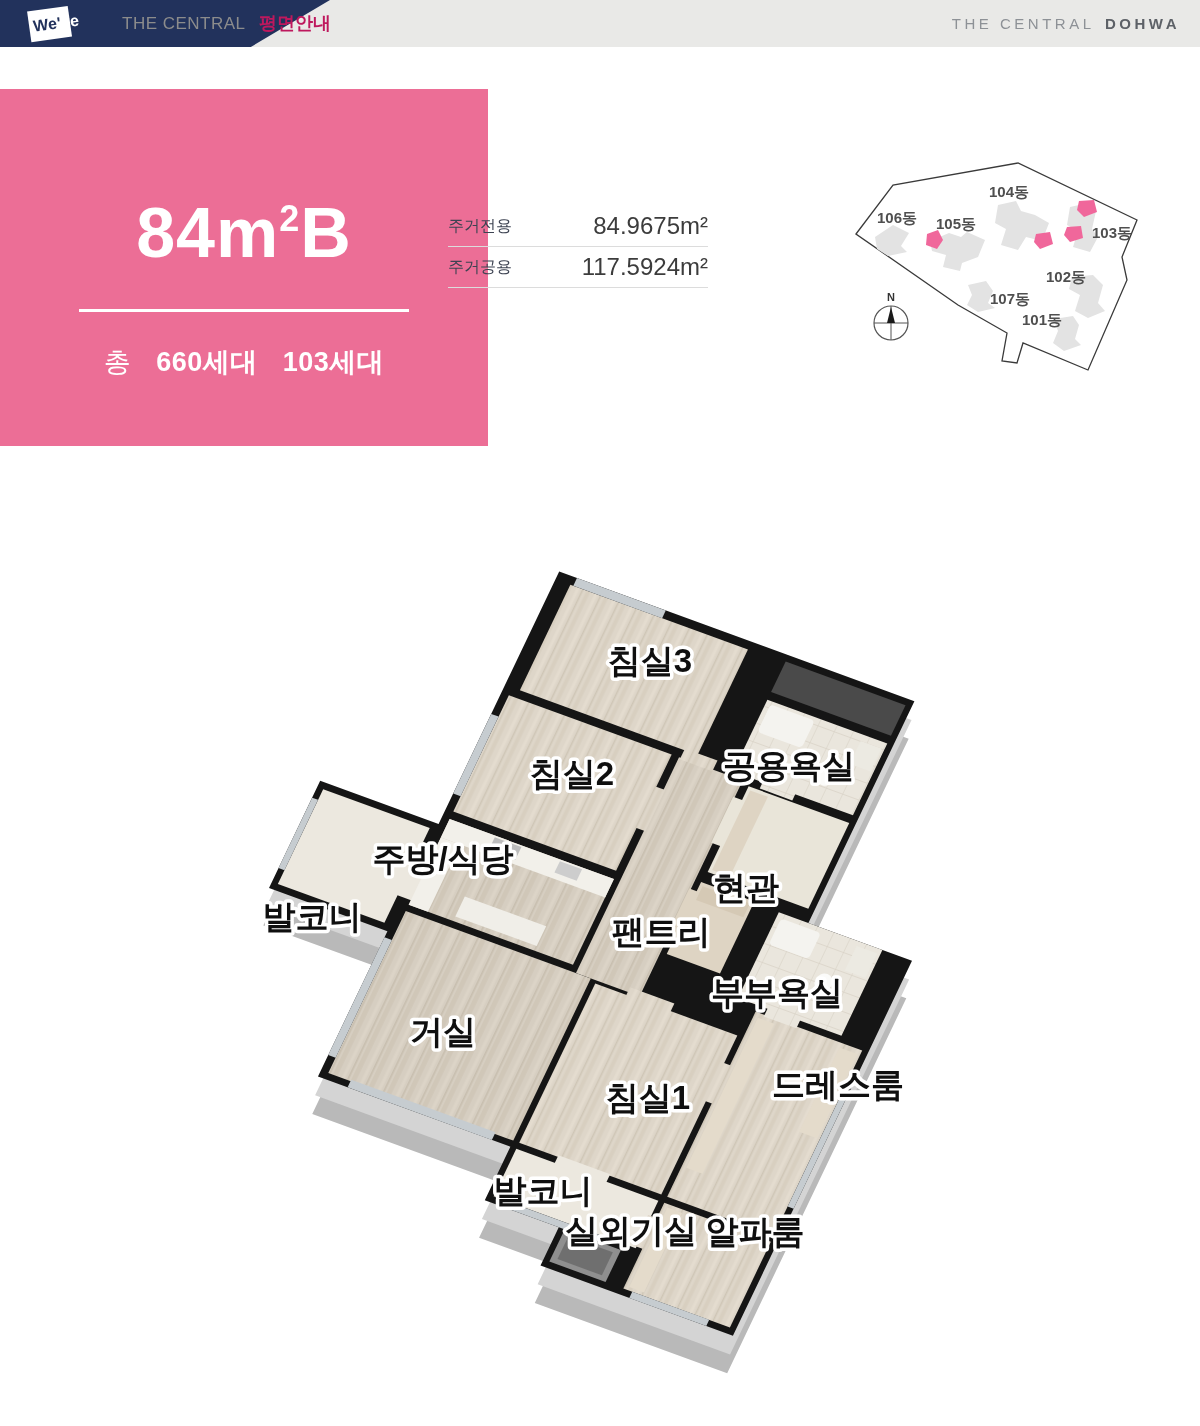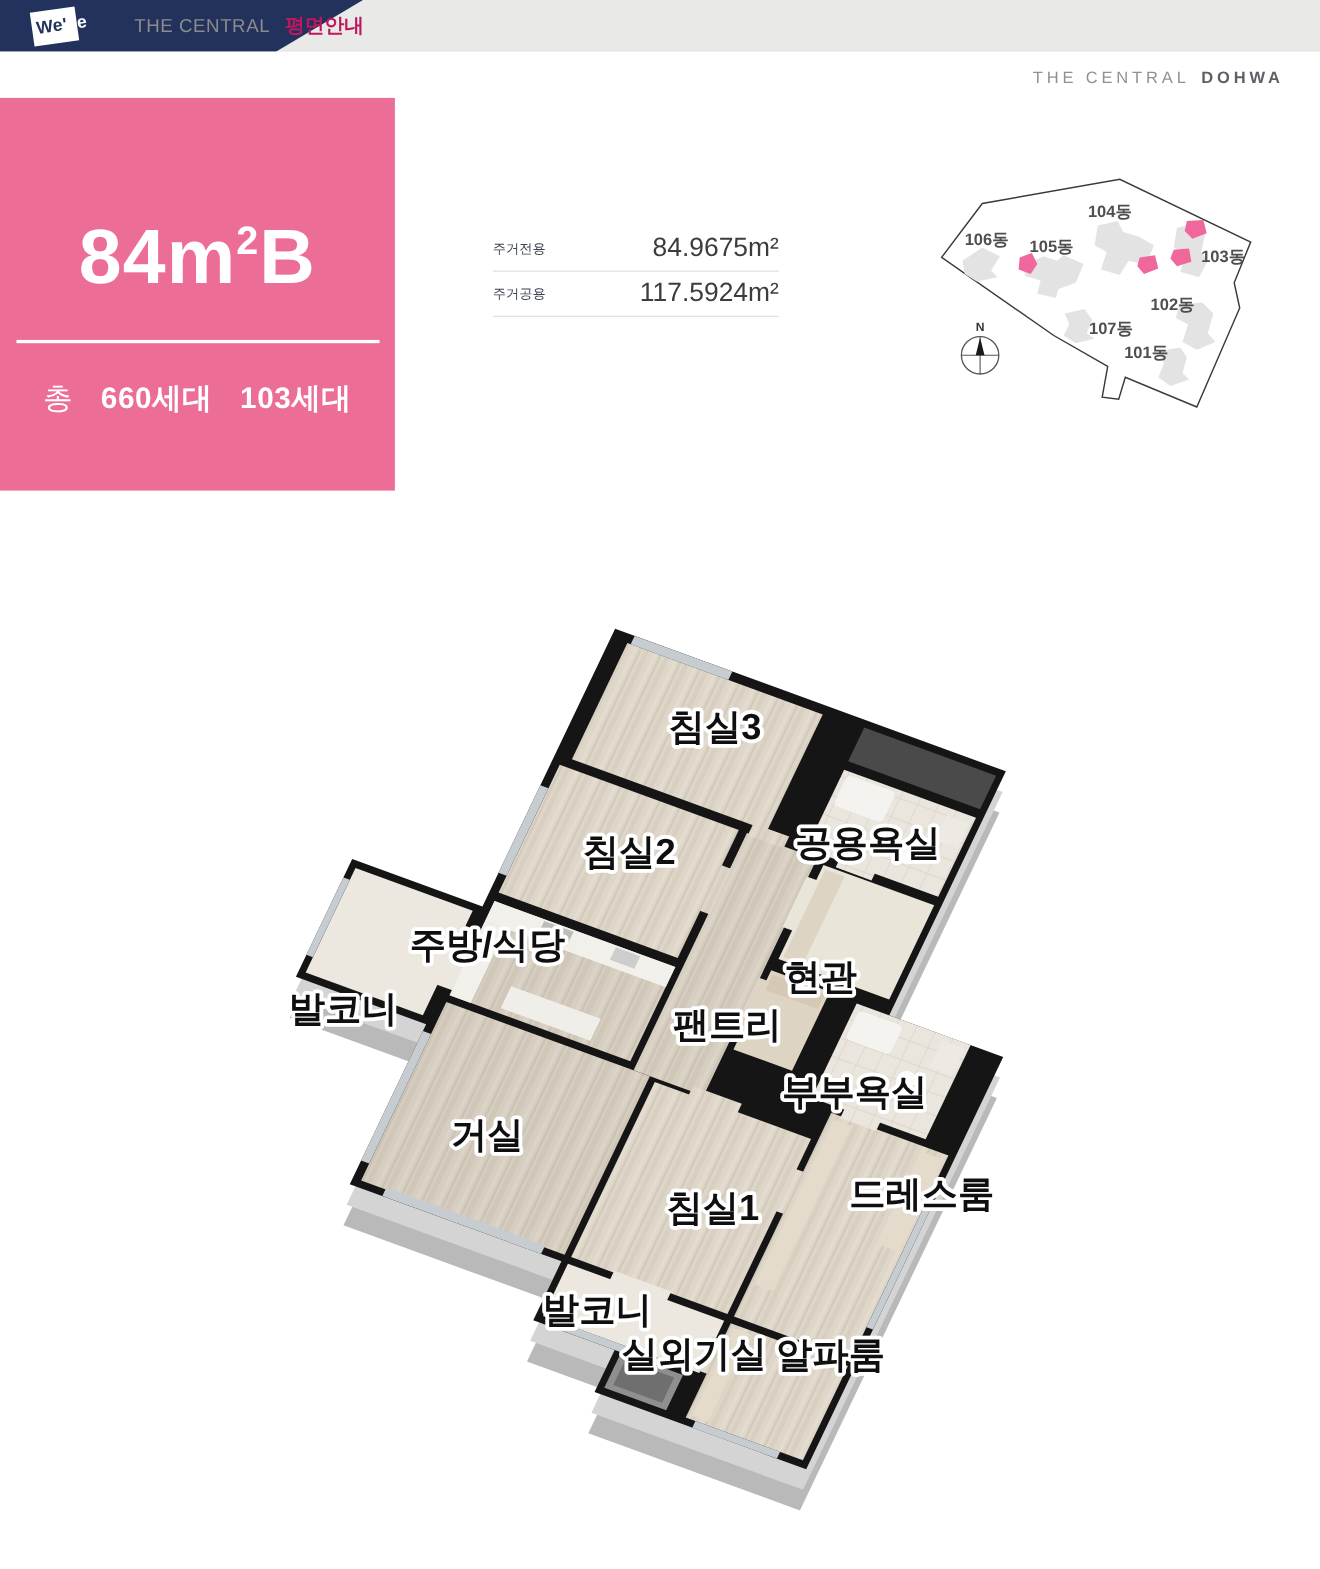--- a/index.html
+++ b/index.html
@@ -13,39 +13,39 @@
               clip-path:polygon(0 0,100% 0,76% 100%,0 100%); }
   .weve-wrap { position:absolute; left:33px; top:9px; width:70px; height:27px;
                transform:rotate(-8deg); font-size:16px; font-weight:700; letter-spacing:.2px; }
   .weve-box { position:absolute; left:-4px; top:-3px; width:41px; height:31px; background:#fff; }
   .weve-text { position:relative; display:inline-block; padding-top:4px; }
   .weve-text .we { color:#22325c; }
   .weve-text .ve { color:#fff; }
   .hdr-title { position:absolute; left:122px; top:0; height:47px; line-height:47px; white-space:nowrap; }
   .hdr-title .t1 { font-size:17px; color:#8c8c8c; letter-spacing:.5px; }
   .hdr-title .t2 { font-size:18px; color:#be185d; font-weight:700; margin-left:9px; }
-  .hdr-right { position:absolute; right:33px; top:0; height:47px; line-height:47px; white-space:nowrap;margin-top:47px; }
+  .hdr-right { position:absolute; right:20px; top:0; height:47px; line-height:47px; white-space:nowrap; }
   .hdr-right .r1 { font-size:15px; color:#8d9196; letter-spacing:3.5px; }
   .hdr-right .r2 { font-size:15px; color:#5d6167; font-weight:700; letter-spacing:3.5px; margin-left:6px; }
 
   
-  .unit-panel { position:absolute; left:0; top:89px; width:359px; height:357px; background:#ec6e96;
+  .unit-panel { position:absolute; left:0; top:89px; width:488px; height:357px; background:#ec6e96;
                 color:#fff; text-align:center; }
   .unit-title { margin-top:95px; font-size:70px; font-weight:800; line-height:70px; letter-spacing:1px; }
   .unit-title sup { font-size:36px; font-weight:800; vertical-align:26px; }
   .unit-divider { width:330px; height:3px; background:#fff; margin:41px auto 0 auto; }
   .unit-households { margin-top:37px; font-size:27px; line-height:27px; letter-spacing:.5px; }
   .unit-households .norm { font-weight:400; }
   .unit-households .bold { font-weight:800; margin-left:25px; }
 
   
   .area-table { position:absolute; left:448px; top:206px; width:260px; }
   .trow { height:41px; display:flex; align-items:center; justify-content:space-between;
           border-bottom:1px solid #dcdcdc; }
-  .tlabel { display:inline-block; width:114px; font-size:12px; color:#3d4352; font-weight:500;
+  .tlabel { display:inline-block; width:114px; font-size:16px; color:#3d4352; font-weight:500;
             text-align:justify; text-align-last:justify; }
   .tvalue { font-size:24px; color:#3c3c3c; font-weight:500; }
 
   
   .site-plan { position:absolute; left:848px; top:145px; }
   .site-plan text { font-family:"Liberation Sans", sans-serif; }
   .bldg-label { font-size:15px; font-weight:700; fill:#4f4f4f; }
   .compass-n { font-size:11px; font-weight:700; fill:#333; }
 
   

